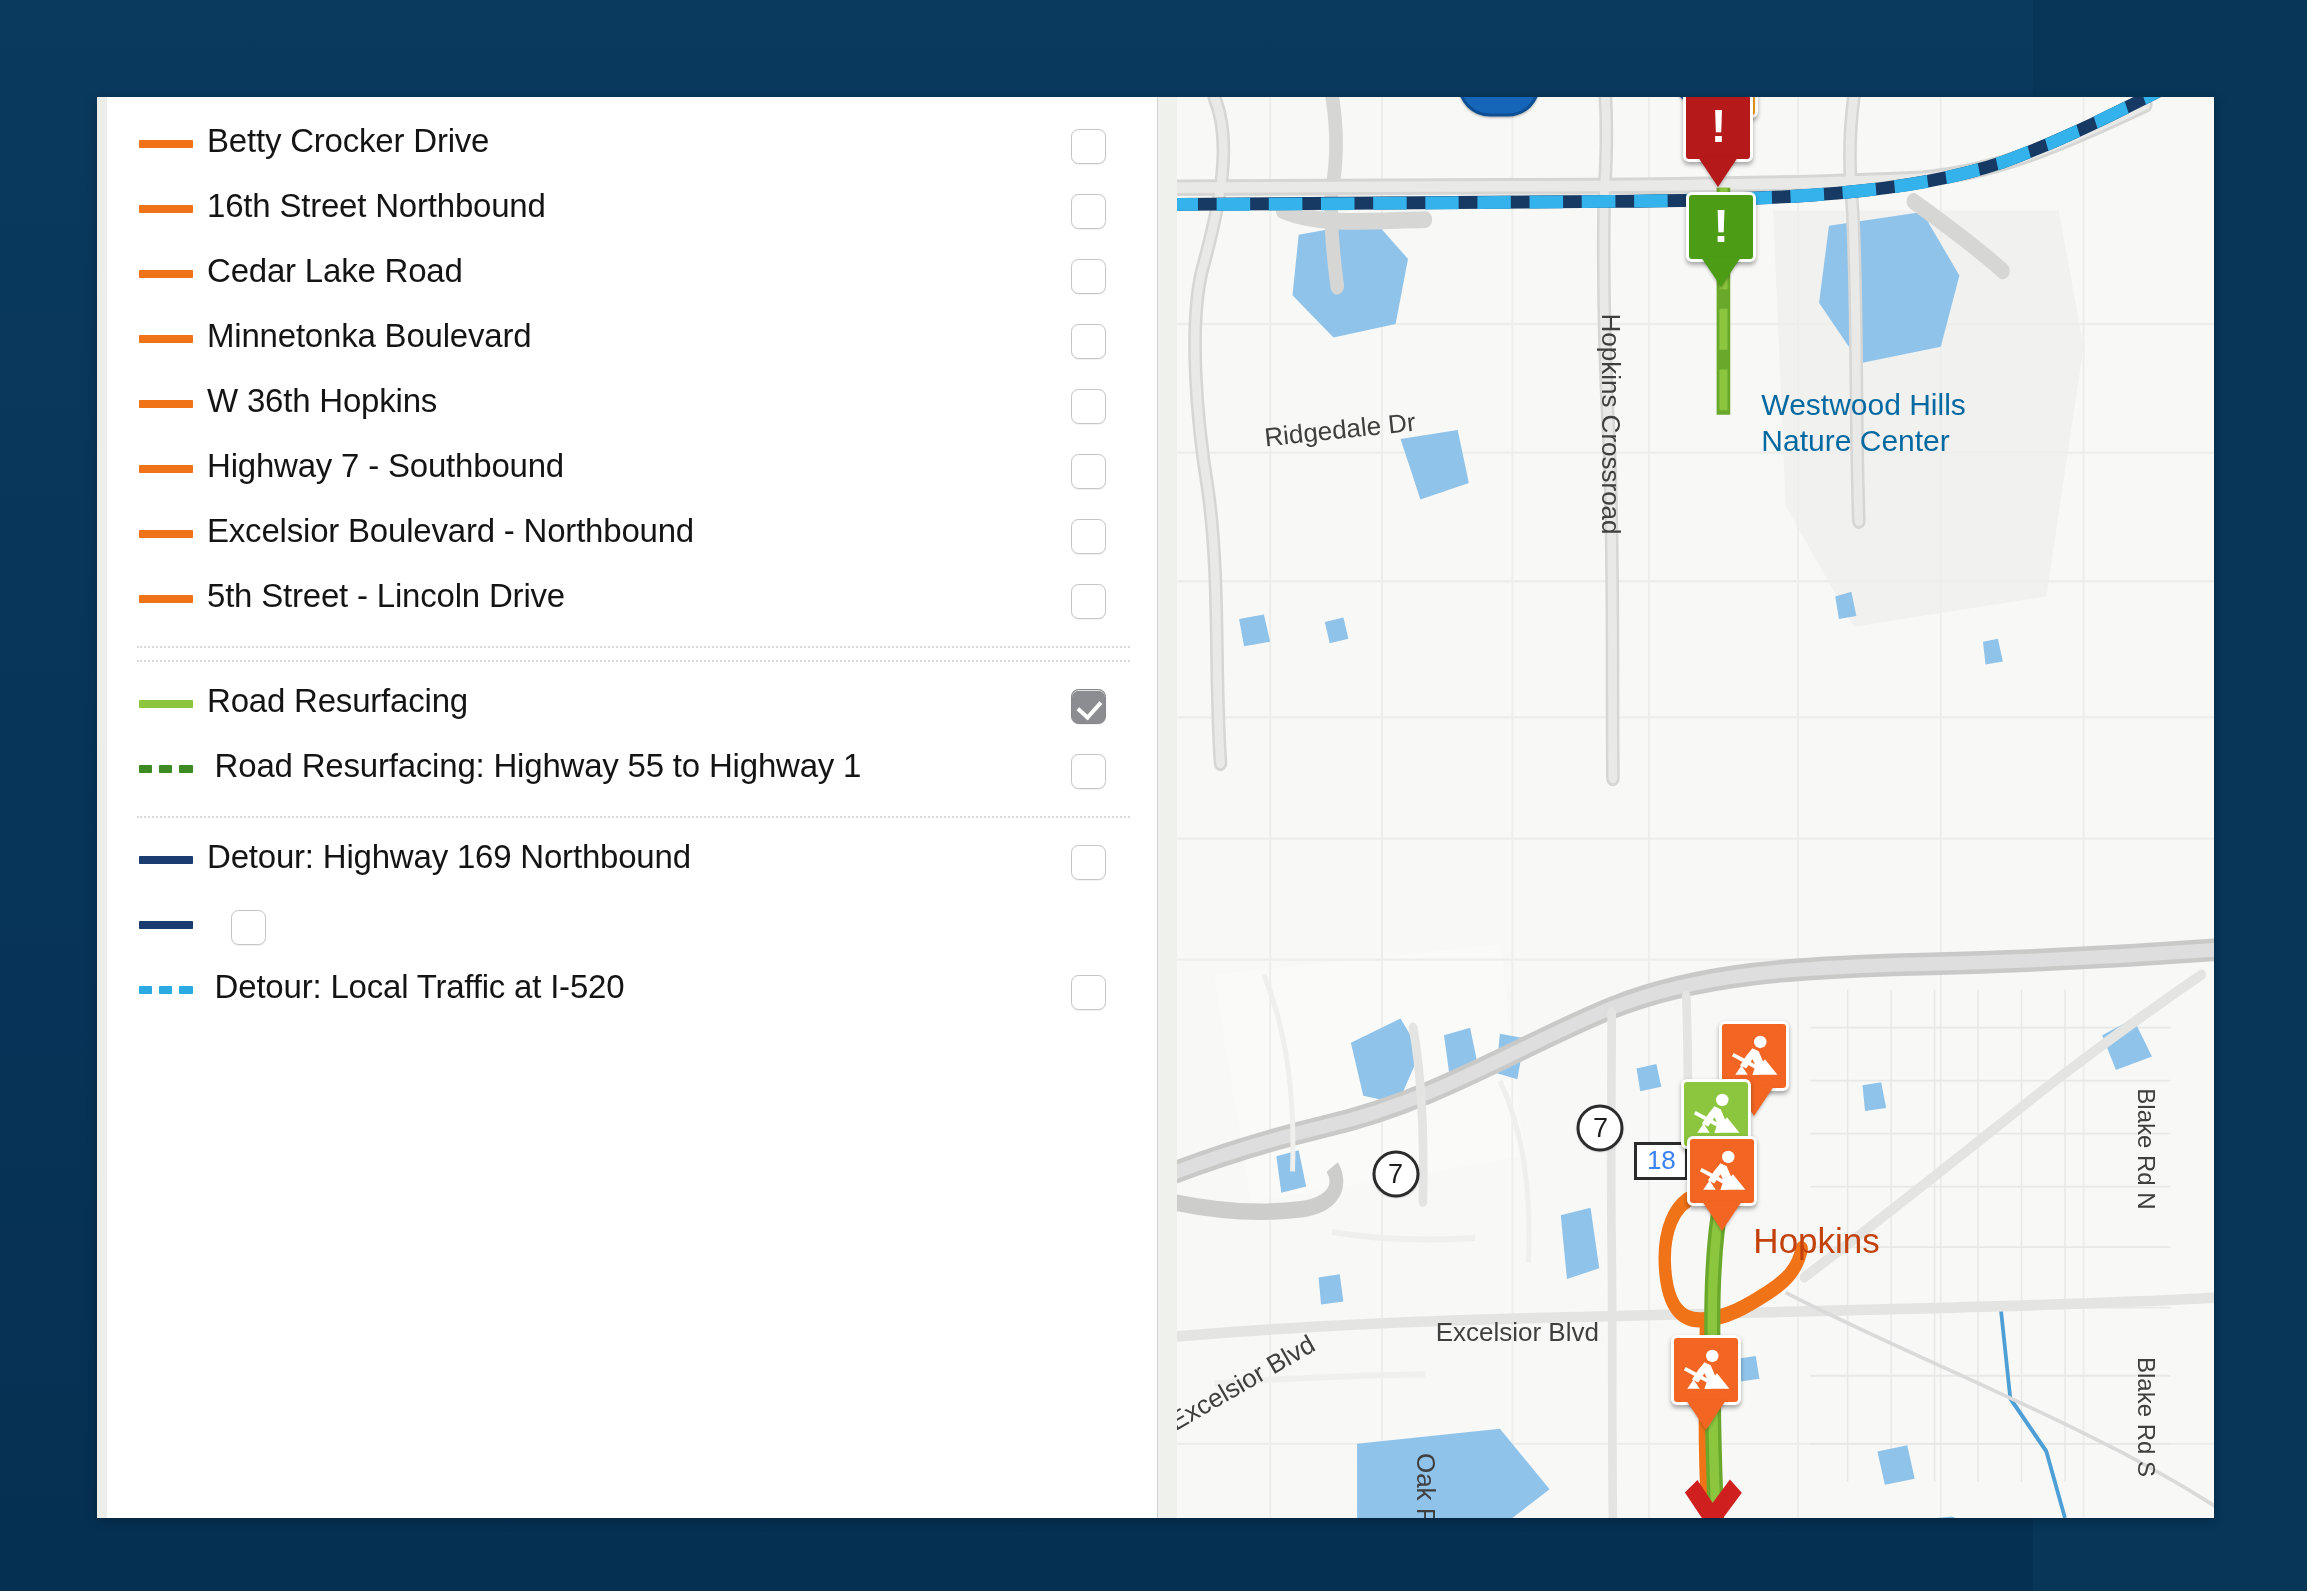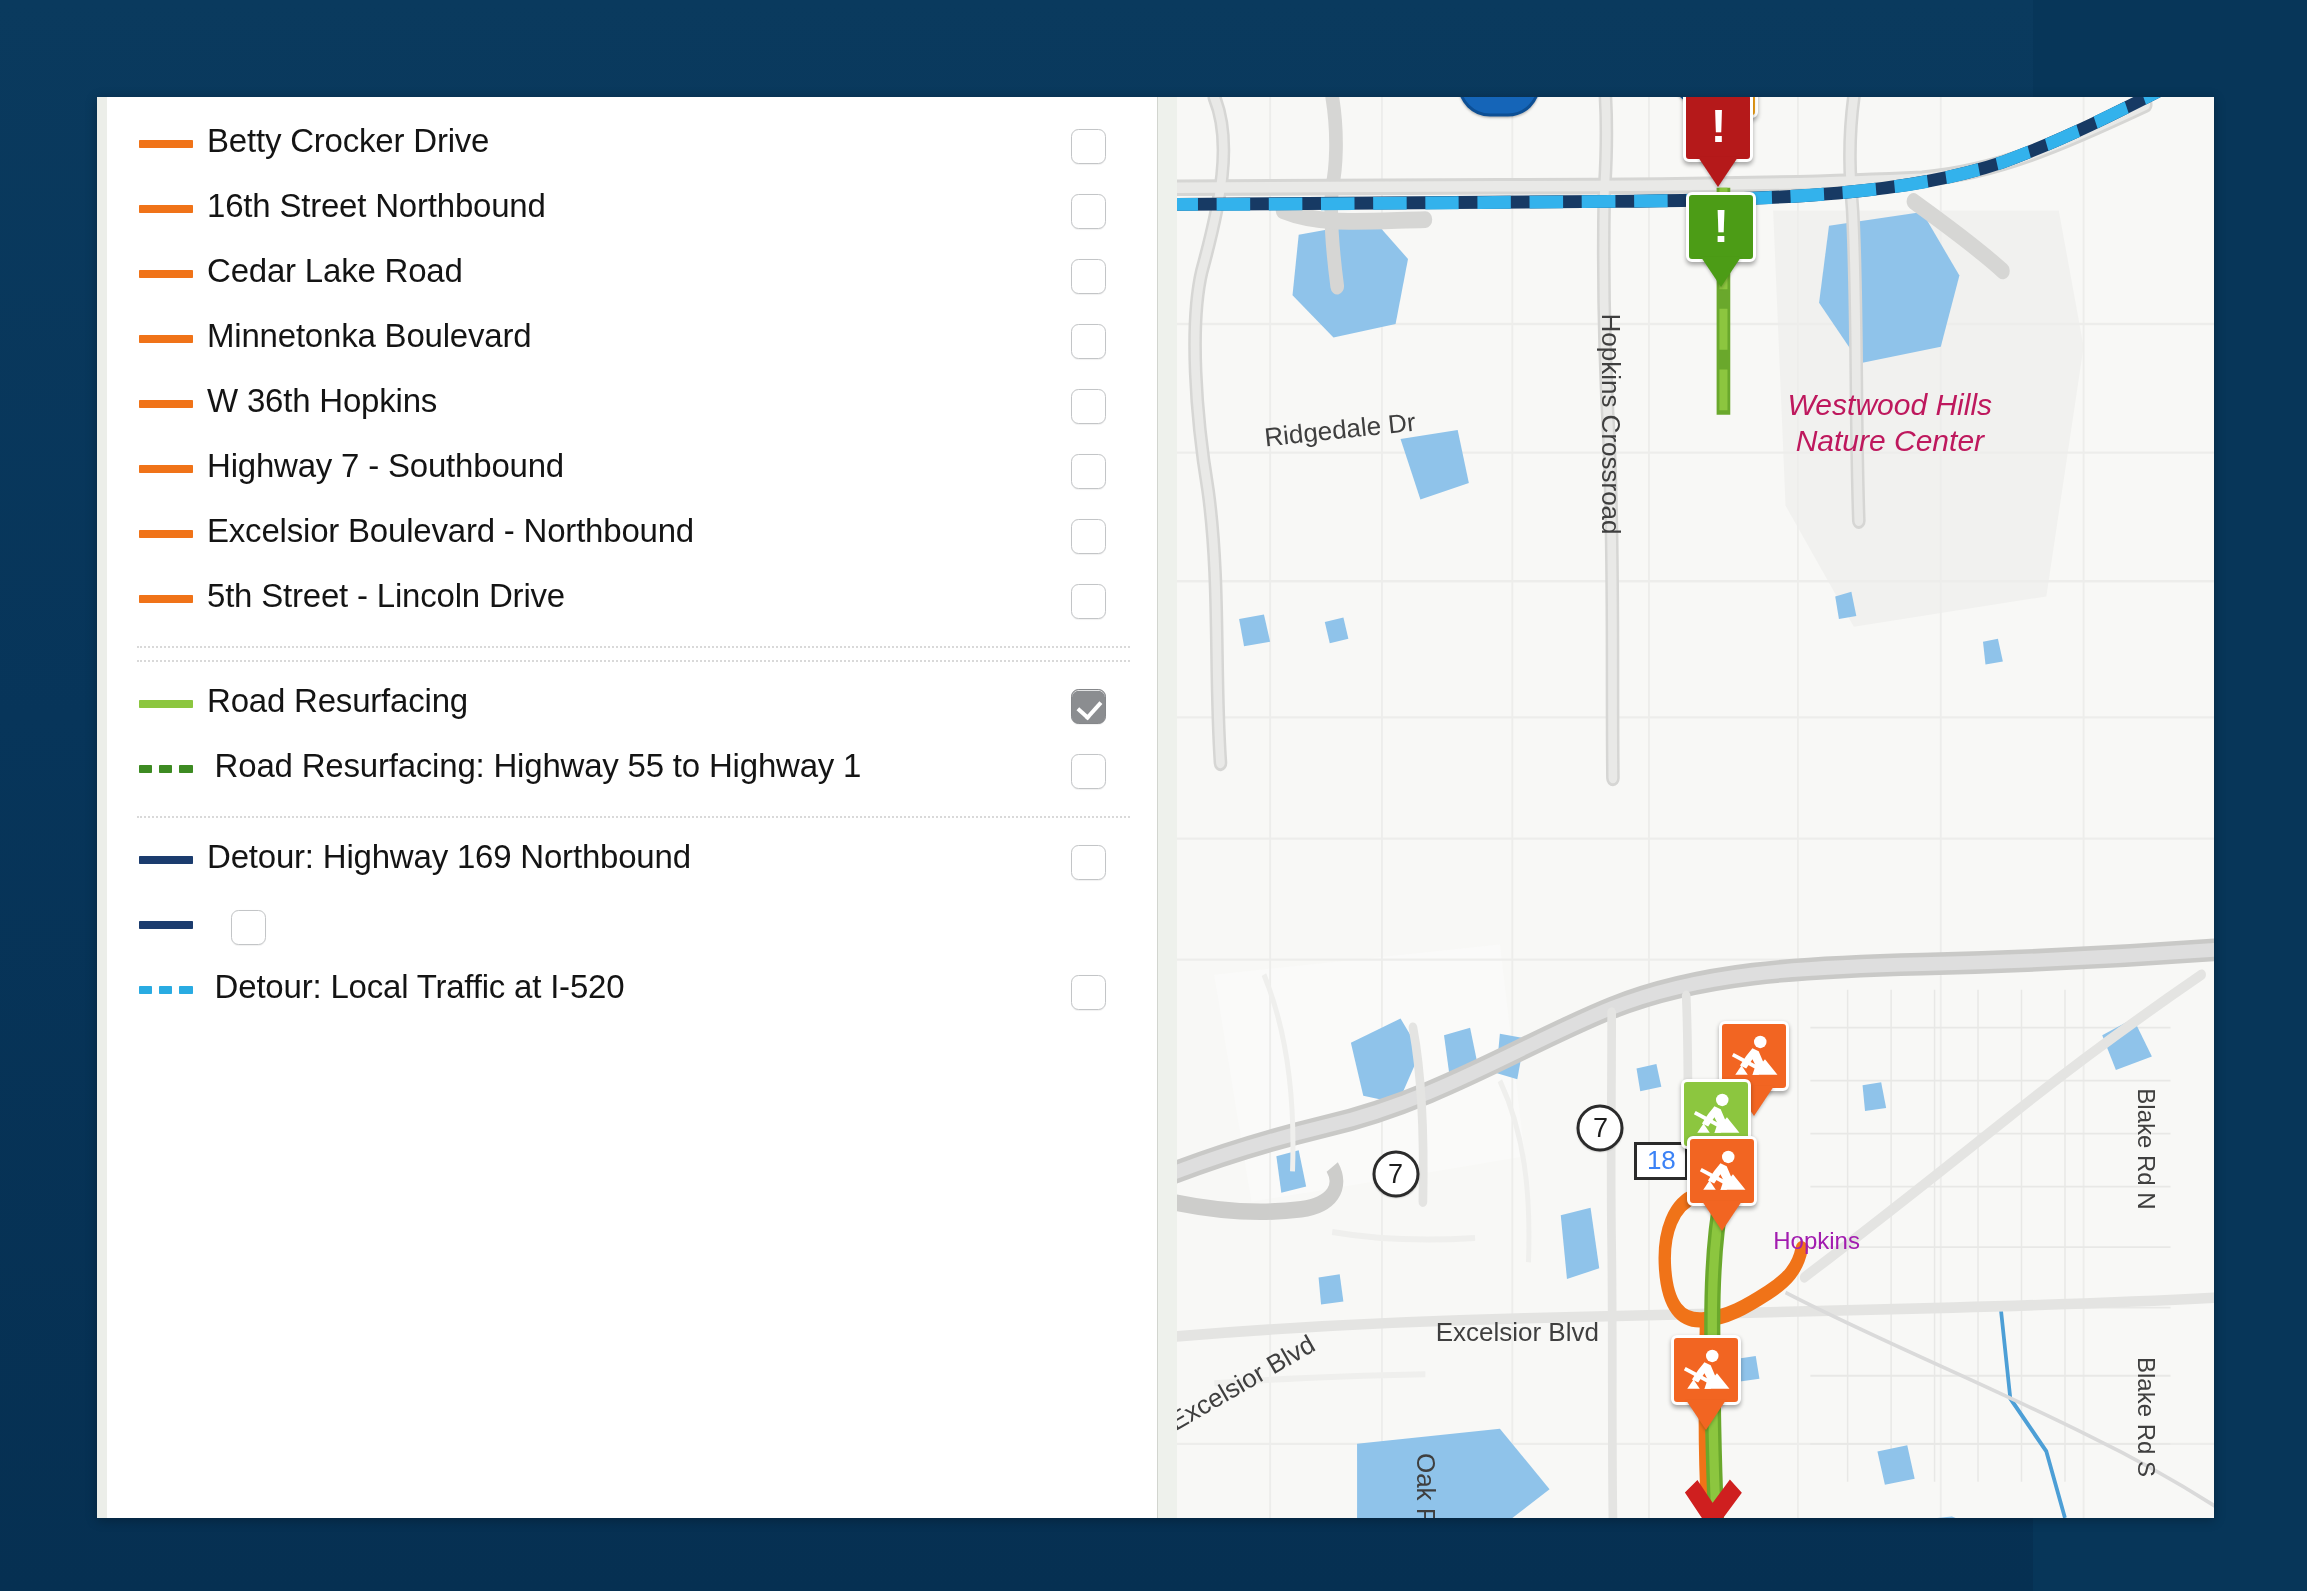--- a/index.html
+++ b/index.html
@@ -435,25 +435,25 @@
                    C 862 1720, 864 1800, 868 1878" stroke="#6aa82c" stroke-width="26" fill="none" stroke-linecap="round"></path>
           <path d="M902 1300 C 900 1360, 888 1410, 878 1450 C 866 1500, 862 1560, 862 1620
                    C 862 1720, 864 1800, 868 1878" stroke="#8cc63f" stroke-width="15" fill="none" stroke-linecap="round"></path>
 
           <path d="M828 1836 L862 1878 L900 1836" stroke="#cf1f1f" stroke-width="26" fill="none"></path>
         </svg>
 
         <div id="map-labels">
             <div class="map-label" style="left: 15.6886%; top: 23.4292%; font-size: 26px; transform: translate(-50%, -50%) rotate(-6deg);">Ridgedale Dr</div>
             <div class="map-label" style="left: 41.7365%; top: 23.0032%; font-size: 26px; transform: translate(-50%, -50%) rotate(90deg);">Hopkins Crossroad</div>
-            <div class="map-label" style="left: 68.7425%; top: 22.8967%; font-size: 30px; transform: translate(-50%, -50%) rotate(0deg); white-space: normal; width: 257px; text-align: center; font-style: italic; color: #be185d; line-height: 1.18;">Westwood Hills Nature Center</div>
+            <div class="map-label" style="left: 68.7425%; top: 22.8967%; font-size: 30px; transform: translate(-50%, -50%) rotate(0deg); white-space: normal; width: 257px; text-align: left; color: #0369a1; line-height: 1.18;">Westwood Hills Nature Center</div>
             <div class="map-label" style="left: 32.8144%; top: 86.901%; font-size: 26px; transform: translate(-50%, -50%) rotate(0deg);">Excelsior Blvd</div>
             <div class="map-label" style="left: 6.28743%; top: 90.5218%; font-size: 26px; transform: translate(-50%, -50%) rotate(-30deg);">Excelsior Blvd</div>
             <div class="map-label" style="left: 23.9521%; top: 98.5091%; font-size: 26px; transform: translate(-50%, -50%) rotate(90deg);">Oak Rd</div>
-            <div class="map-label" style="left: 61.6766%; top: 80.5112%; font-size: 24px; transform: translate(-50%, -50%) rotate(0deg); color: #a21caf;">Hopkins</div>
+            <div class="map-label" style="left: 61.6766%; top: 80.5112%; font-size: 35px; transform: translate(-50%, -50%) rotate(0deg); color: #c2410c;">Hopkins</div>
             <div class="map-label" style="left: 93.4132%; top: 74.0149%; font-size: 24px; transform: translate(-50%, -50%) rotate(90deg);">Blake Rd N</div>
             <div class="map-label" style="left: 93.4132%; top: 92.918%; font-size: 24px; transform: translate(-50%, -50%) rotate(90deg);">Blake Rd S</div>
           </div>
 
         <div id="map-shields">
             <div class="shield-i" style="left: 31.018%; top: -1.17146%; transform: translate(-50%, -50%);">394</div>
             <div class="shield-i" style="left: 51.6168%; top: -1.91693%; transform: translate(-50%, -50%);">169</div>
             <div class="shield-circle" style="left: 21.0778%; top: 75.7721%; transform: translate(-50%, -50%);">7</div>
             <div class="shield-circle" style="left: 40.8383%; top: 72.524%; transform: translate(-50%, -50%);">7</div>
             <div class="shield-square" style="left: 46.7066%; top: 74.8669%; transform: translate(-50%, -50%);">18</div>

